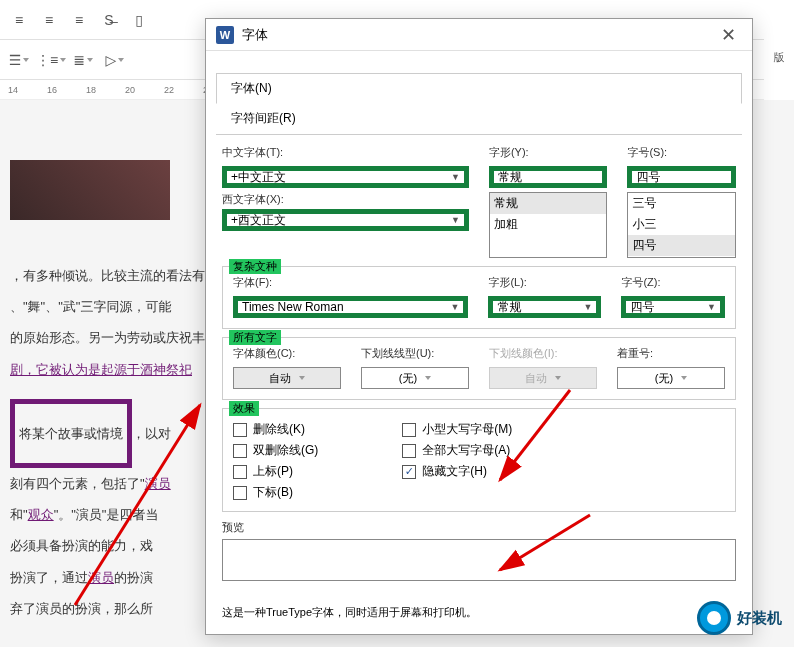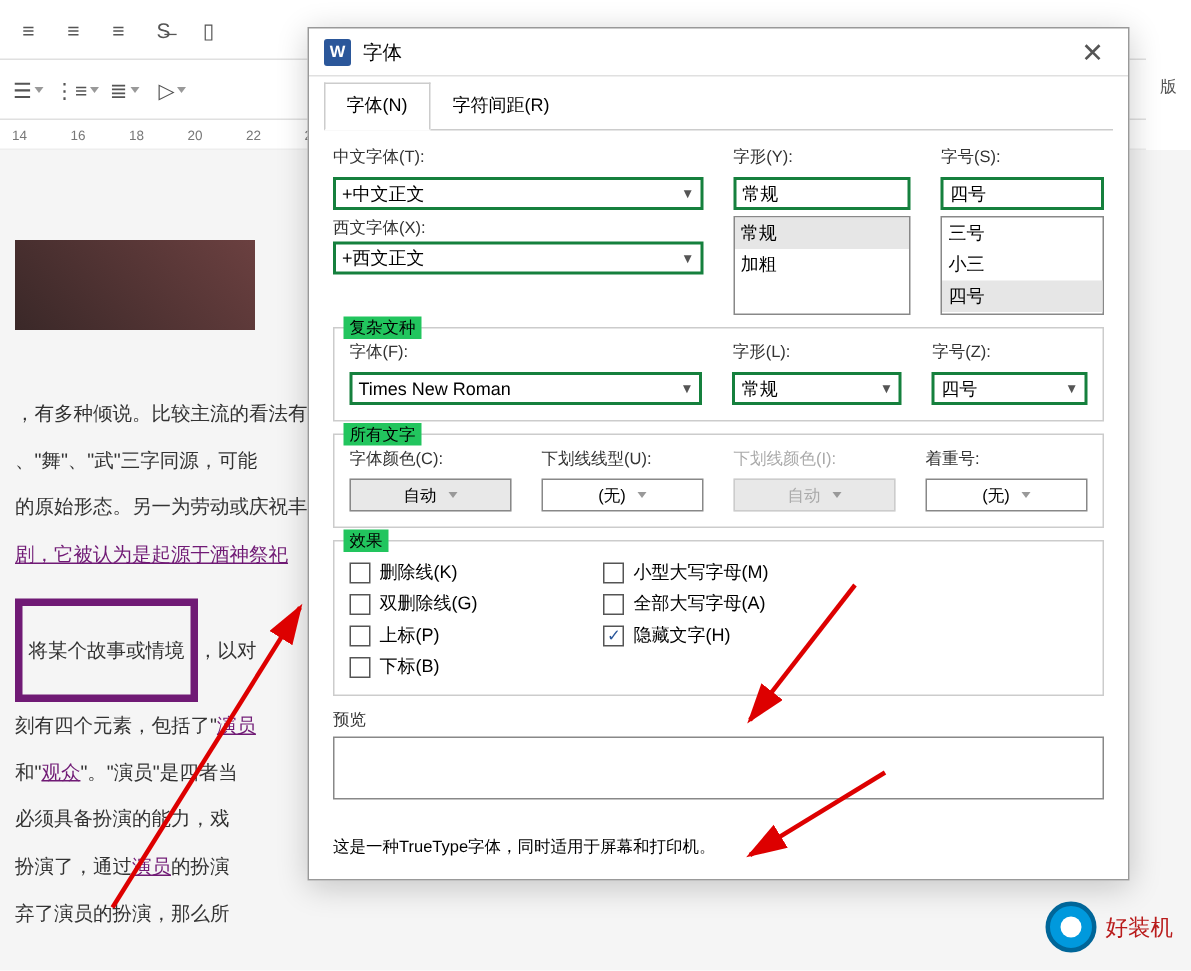--- a/index.html
+++ b/index.html
@@ -20,31 +20,31 @@
 .doc-link { color: #701a75; text-decoration: underline; }
 .highlight-box { border: 5px solid #701a75; padding: 14px 4px; display: inline-block; }
 
 
 .dialog { position: absolute; left: 205px; top: 18px; width: 548px; background: #fff; border: 1px solid #999; box-shadow: 0 4px 20px rgba(0,0,0,0.2); }
 .dialog-titlebar { height: 32px; display: flex; align-items: center; padding: 0 10px; border-bottom: 1px solid #e0e0e0; }
 .dialog-w-icon { width: 18px; height: 18px; background: #2b579a; color: #fff; display: flex; align-items: center; justify-content: center; font-size: 11px; font-weight: bold; border-radius: 2px; margin-right: 8px; }
 .dialog-title { font-size: 13px; flex: 1; }
 .dialog-close { font-size: 18px; color: #555; cursor: pointer; padding: 0 6px; }
 
-.tabs { display: flex; margin: 4px 10px 0; border-bottom: 1px solid #ccc; }
+.tabs { display: flex; margin: 22px 10px 0; border-bottom: 1px solid #ccc; flex-direction: column; }
 .tab { padding: 6px 14px; font-size: 12px; border: 1px solid transparent; cursor: pointer; }
 .tab.active { border: 1px solid #ccc; border-bottom: 1px solid #fff; margin-bottom: -1px; background: #fff; }
 
 .dialog-body { padding: 10px 16px; font-size: 12px; }
 .row { display: flex; gap: 20px; margin-bottom: 4px; }
 .col-font { width: 250px; }
 .col-style { width: 120px; }
 .col-size { width: 110px; }
 .field-label { font-size: 11px; color: #333; margin-bottom: 2px; display: block; }
-.combo { width: 100%; height: 22px; border: 2px solid #15803d; background: #fff; display: flex; align-items: center; padding: 0 4px; font-size: 12px; justify-content: space-between; }
+.combo { width: 100%; height: 22px; border: 5px solid #15803d; background: #fff; display: flex; align-items: center; padding: 0 4px; font-size: 12px; justify-content: space-between; }
 .combo-arrow { color: #555; font-size: 9px; }
 .listbox { width: 100%; border: 1px solid #888; background: #fff; font-size: 12px; }
 .listbox-item { padding: 2px 4px; }
 .listbox-item.selected { background: #e6e6e6; }
 
 .groupbox { border: 1px solid #ccc; margin: 8px 0 4px; padding: 8px 10px 6px; position: relative; }
 .groupbox-title { position: absolute; top: -8px; left: 6px; background: #22c55e; padding: 0 4px; font-size: 11px; }
 
 .colorbtn { height: 22px; border: 1px solid #888; background: #e8e8e8; display: flex; align-items: center; justify-content: center; font-size: 11px; gap: 6px; }
 .colorbtn.disabled { color: #aaa; border-color: #ccc; }
@@ -57,21 +57,21 @@
 .preview-box { border: 1px solid #888; height: 42px; margin-top: 4px; }
 .preview-note { font-size: 11px; margin-top: 24px; }
 
 
 .arrow { position: absolute; pointer-events: none; }
 
 
 .logo { position: absolute; bottom: 12px; right: 12px; display: flex; align-items: center; gap: 6px; }
 .logo-circle { width: 34px; height: 34px; border-radius: 50%; background: #0099dd; border: 3px solid #006699; display: flex; align-items: center; justify-content: center; }
 .logo-circle::after { content: ""; width: 14px; height: 14px; border-radius: 50%; background: #fff; }
-.logo-text { font-size: 15px; font-weight: normal; color: #b91c1c; }
+.logo-text { font-size: 15px; font-weight: bold; color: #0c4a6e; }
 
 .right-edge { position: absolute; right: 0; top: 0; width: 30px; height: 100px; background: #fff; display: flex; flex-direction: column; align-items: center; padding-top: 50px; font-size: 11px; color: #555; }
 </style>
 </head>
 <body>
 
 <div class="toolbar">
   <span class="toolbar-icon">≡</span>
   <span class="toolbar-icon">≡</span>
   <span class="toolbar-icon">≡</span>

